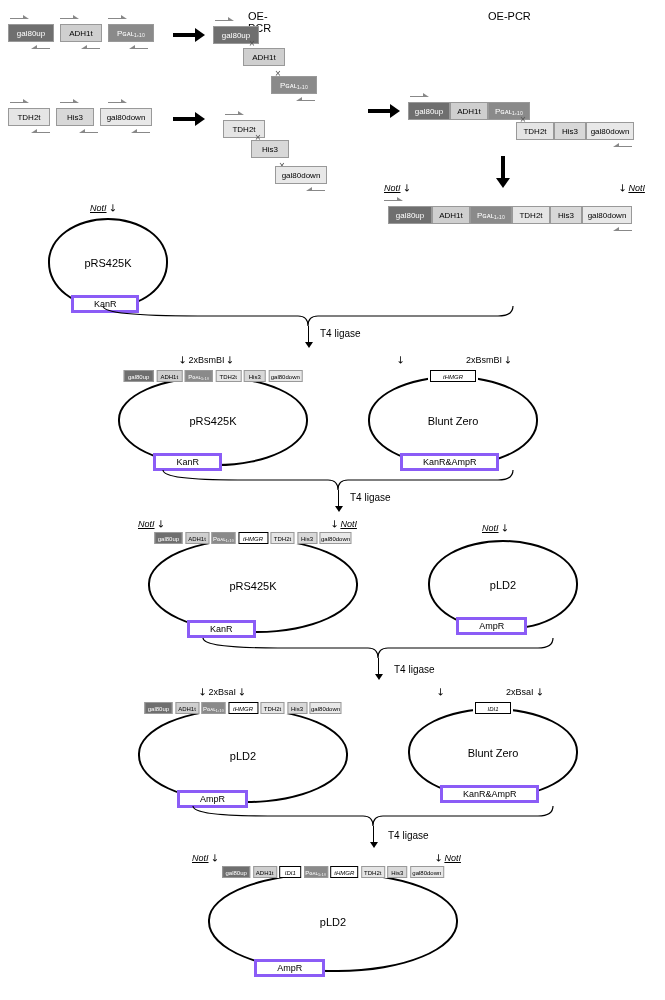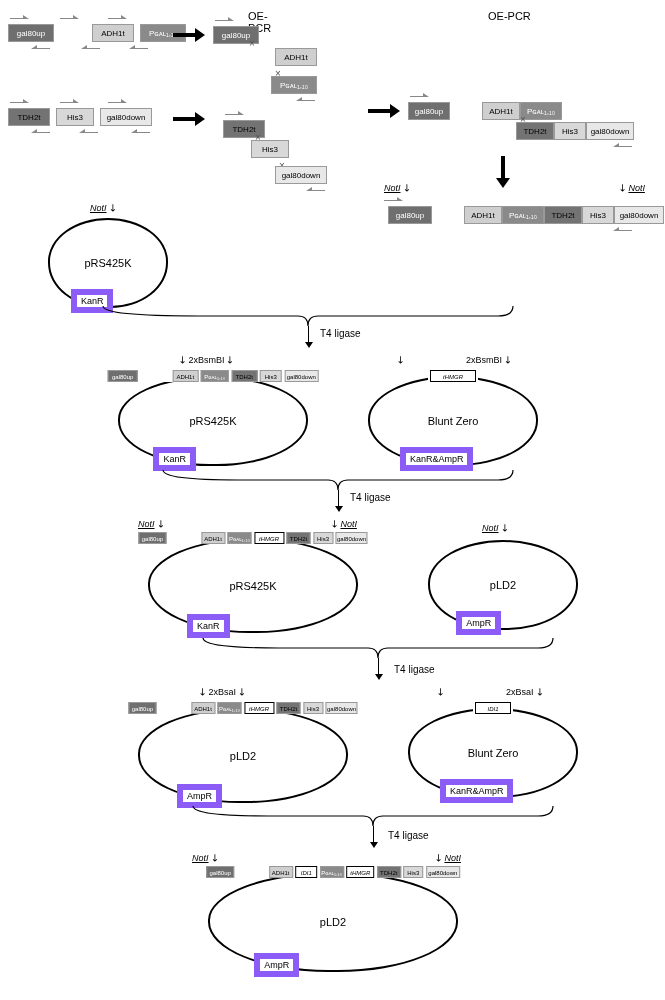--- a/index.html
+++ b/index.html
@@ -3,23 +3,23 @@
 <meta charset="utf-8">
 <style>
   * { box-sizing: border-box; }
   body { margin: 0; padding: 8px; font-family: Arial, sans-serif; font-size: 9px; background: #fff; width: 665px; color: #000; }
   .stage { position: relative; width: 649px; }
 
   
   .frag { display: inline-block; height: 18px; line-height: 18px; font-size: 8px; text-align: center; border: 1px solid #999; vertical-align: top; }
   .frag.sm { height: 14px; line-height: 14px; font-size: 7px; }
   .gal80up   { background: #6f6f6f; color: #fff; }
-  .adh1t     { background: #cfcfcf; margin-left: 32px; }
+  .adh1t     { background: #cfcfcf; }
   .pgal      { background: #8a8a8a; color: #fff; }
-  .tdh2t     { background: #737373; }
+  .tdh2t     { background: #e5e5e5; }
   .his3      { background: #d8d8d8; }
   .gal80down { background: #e8e8e8; }
   .thmgr     { background: #fff; font-style: italic; }
   .idi1      { background: #fff; font-style: italic; }
 
   .cassette { display: inline-flex; }
 
   
   .primers { position: relative; height: 8px; }
   .prim { position: absolute; width: 20px; height: 6px; }
@@ -37,21 +37,21 @@
   
   .tarrow { position: relative; }
   .tarrow::before { content:''; position:absolute; left:50%; top:0; width:1px; height:16px; background:#000; }
   .tarrow::after  { content:''; position:absolute; left:calc(50% - 3px); top:16px; border-top:6px solid #000; border-left:4px solid transparent; border-right:4px solid transparent; }
 
   .cross { font-size: 10px; color: #555; position: absolute; }
 
   
   .plasmid { position: relative; border: 2px solid #000; border-radius: 50% 50% 48% 48% / 48% 48% 50% 50%; }
   .plasmid .pname { position: absolute; left: 50%; top: 50%; transform: translate(-50%,-50%); font-size: 11px; }
-  .plasmid .marker { position: absolute; bottom: -7px; left: 18%; background: #fff; border: 6px solid #8b5cf6; padding: 1px 4px; font-size: 9px; }
+  .plasmid .marker { position: absolute; bottom: -7px; left: 18%; background: #fff; border: 3px solid #8b5cf6; padding: 1px 20px; font-size: 9px; }
   .site { position: absolute; font-size: 9px; white-space: nowrap; }
   .site .n { font-style: italic; text-decoration: underline; }
   .sitearrow { display:inline-block; transform: rotate(45deg); font-size:10px; margin-left:2px; }
   .sitearrow.r { transform: rotate(-45deg); margin-left:-2px; margin-right:2px; }
 
   .insert { position: absolute; left: 50%; top: -8px; transform: translateX(-50%); background: #fff; padding: 0 2px; white-space: nowrap;}
   .insert .frag { height: 12px; line-height: 12px; font-size: 6px; }
 
   .lbl { font-size: 10px; position: absolute; }
   .oepcr { font-size: 11px; }

